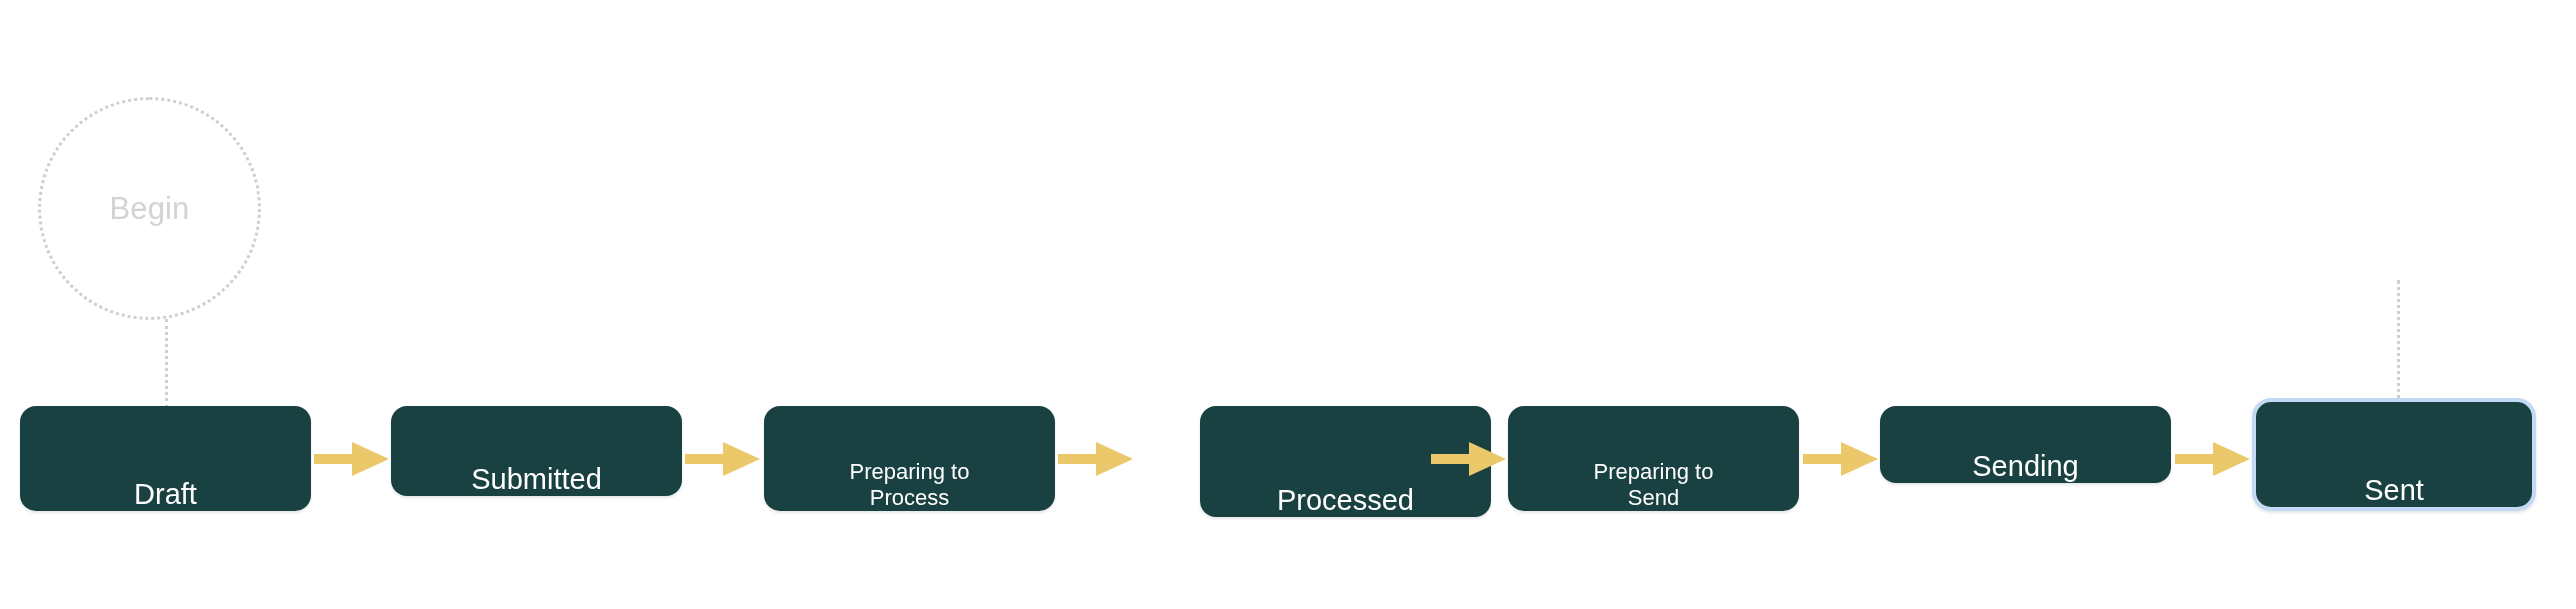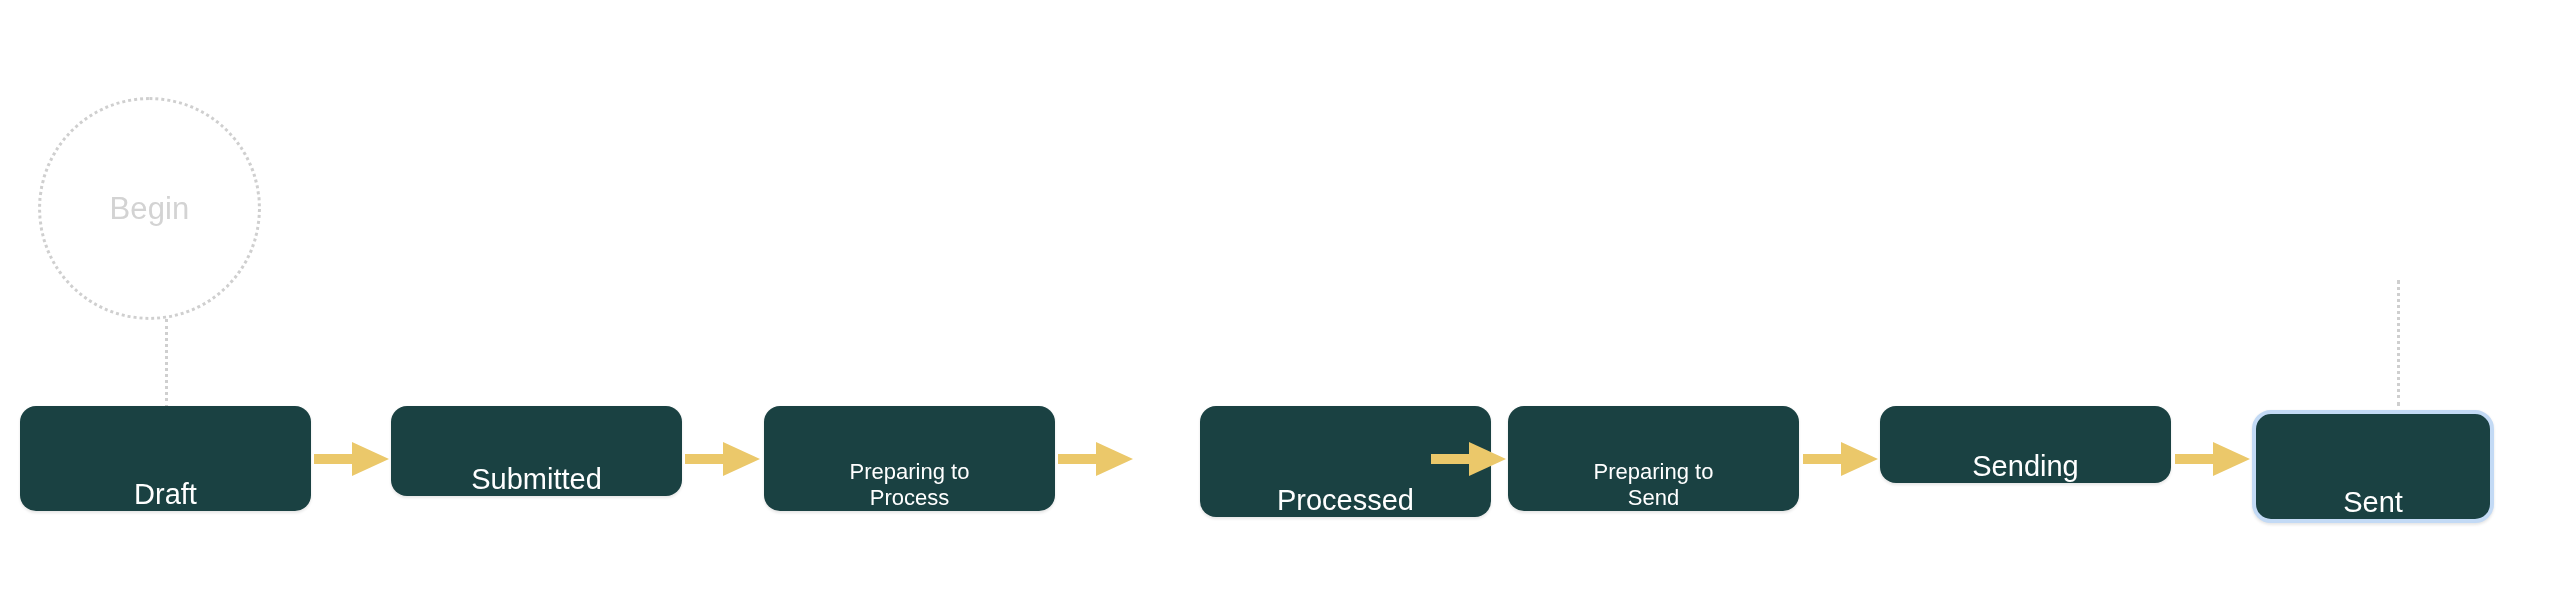--- a/index.html
+++ b/index.html
@@ -160,18 +160,18 @@
 
   <div class="node" style="left:1880px; top:406px; width:291px; height:77px;">
     <span class="node-label">Sending</span>
   </div>
 
   <div class="arrow" style="left:2175px; top:442px; width:75px;">
     <div class="arrow-shaft"></div>
     <div class="arrow-head"></div>
   </div>
 
-  <div class="node selected" style="left:2252px; top:410px; width:242px; height:113px;">
+  <div class="node selected" style="left:2252px; top:398px; width:284px; height:113px;">
     <span class="node-label">Sent</span>
   </div>
 
 </div>
 
 
 </body></html>

